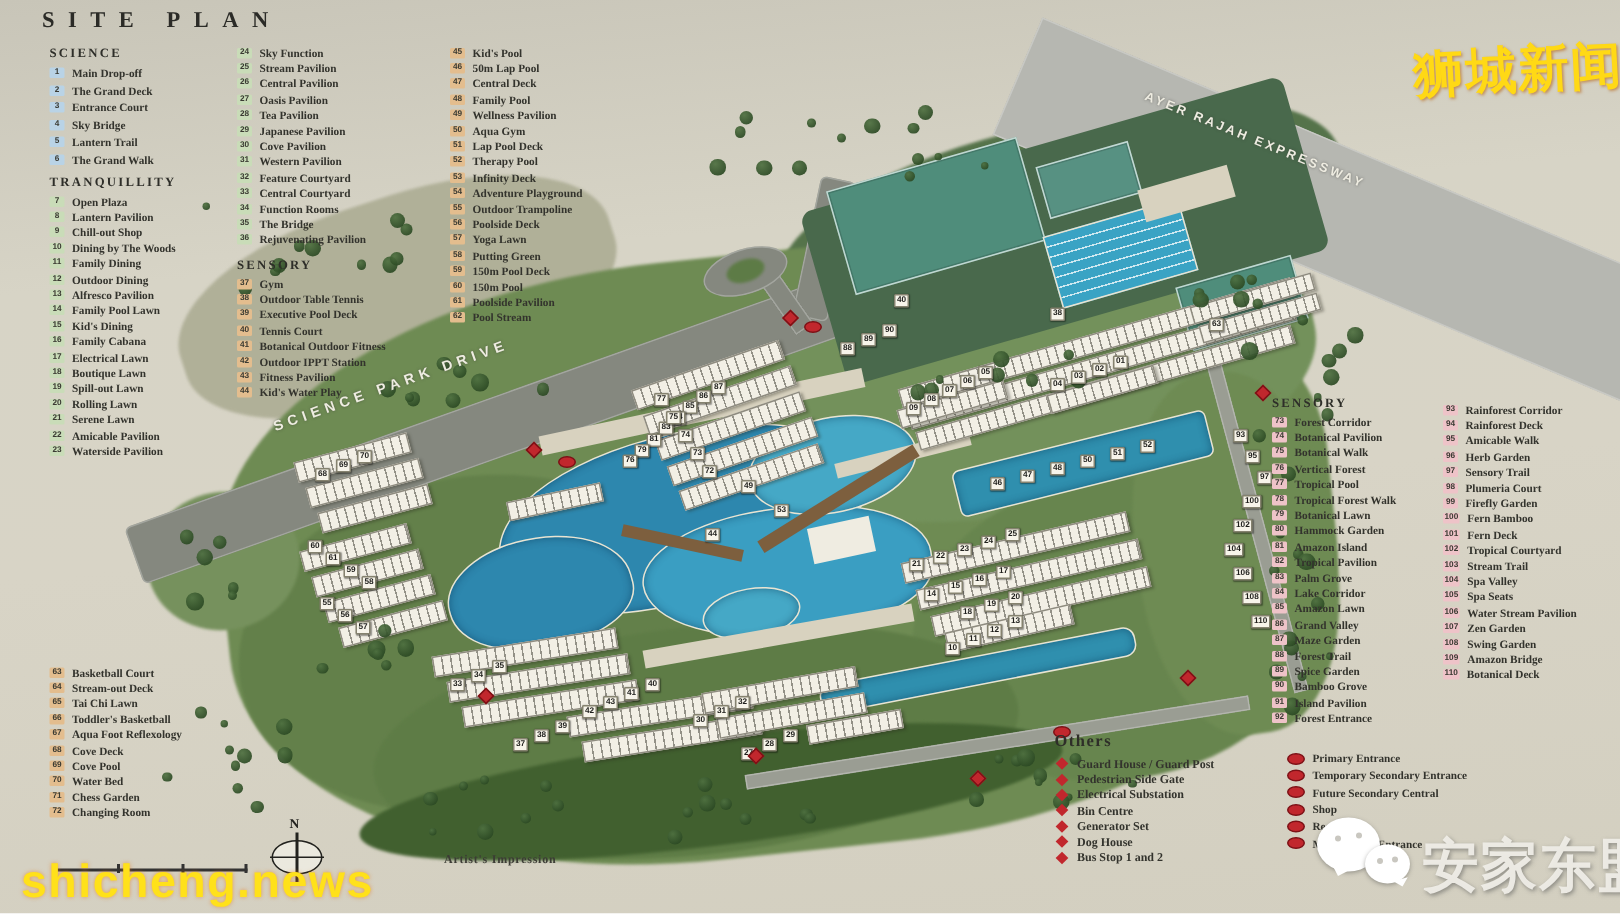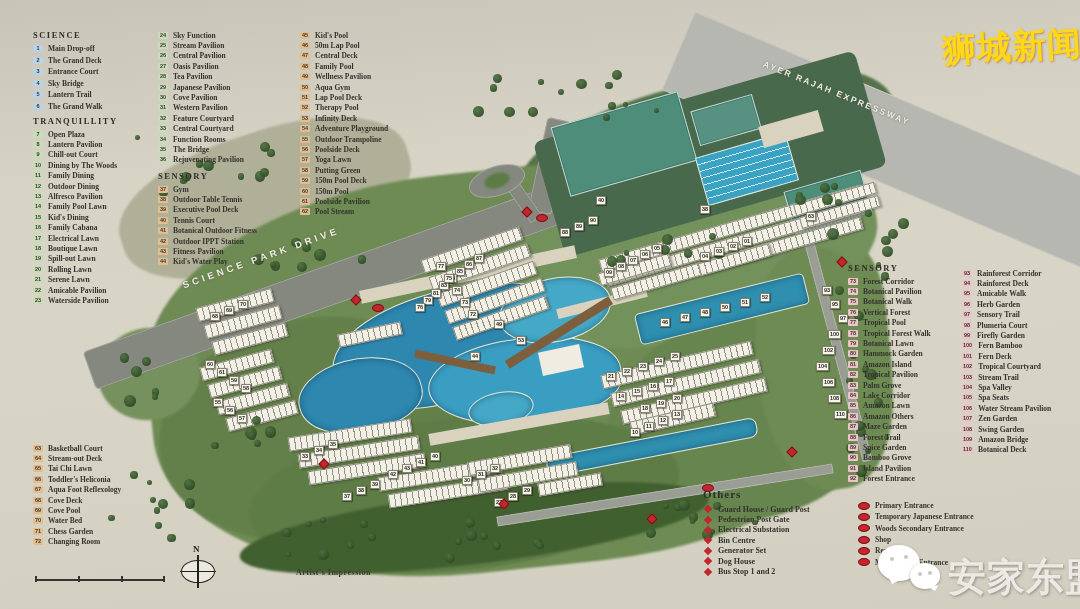--- a/index.html
+++ b/index.html
@@ -351,20 +351,21 @@
       <div class="poi-diamond" style="left: 838px; top: 258px;"></div>
       <div class="poi-diamond" style="left: 648px; top: 515px;"></div>
       <div class="poi-diamond" style="left: 500px; top: 500px;"></div>
       <div class="poi-diamond" style="left: 788px; top: 448px;"></div>
       <div class="poi-diamond" style="left: 320px; top: 460px;"></div>
       <div class="poi-oval" style="left: 536px; top: 214px;"></div>
       <div class="poi-oval" style="left: 372px; top: 304px;"></div>
       <div class="poi-oval" style="left: 702px; top: 484px;"></div>
     </div>
 
+  <div class="site-title">SITE PLAN</div>
 
   <div class="headline">
   </div>
 
   <div class="legend" id="sec-arrival" style="left:33px;top:30px;">
       <div class="sec-title">SCIENCE</div>
       <div class="lrow">
         <span class="chip" style="background-color: rgb(185, 211, 230);">1</span>
         <span>Main Drop-off</span>
       </div>
@@ -394,21 +395,21 @@
       <div class="lrow">
         <span class="chip" style="background-color: rgb(201, 220, 184);">7</span>
         <span>Open Plaza</span>
       </div>
       <div class="lrow">
         <span class="chip" style="background-color: rgb(201, 220, 184);">8</span>
         <span>Lantern Pavilion</span>
       </div>
       <div class="lrow">
         <span class="chip" style="background-color: rgb(201, 220, 184);">9</span>
-        <span>Chill-out Court</span>
+        <span>Chill-out Shop</span>
       </div>
       <div class="lrow">
         <span class="chip" style="background-color: rgb(201, 220, 184);">10</span>
         <span>Dining by The Woods</span>
       </div>
       <div class="lrow">
         <span class="chip" style="background-color: rgb(201, 220, 184);">11</span>
         <span>Family Dining</span>
       </div>
       <div class="lrow">
@@ -631,21 +632,21 @@
       <div class="lrow">
         <span class="chip" style="background-color: rgb(227, 189, 142);">64</span>
         <span>Stream-out Deck</span>
       </div>
       <div class="lrow">
         <span class="chip" style="background-color: rgb(227, 189, 142);">65</span>
         <span>Tai Chi Lawn</span>
       </div>
       <div class="lrow">
         <span class="chip" style="background-color: rgb(227, 189, 142);">66</span>
-        <span>Toddler's Heliconia</span>
+        <span>Toddler's Basketball</span>
       </div>
       <div class="lrow">
         <span class="chip" style="background-color: rgb(227, 189, 142);">67</span>
         <span>Aqua Foot Reflexology</span>
       </div>
       <div class="lrow">
         <span class="chip" style="background-color: rgb(227, 189, 142);">68</span>
         <span>Cove Deck</span>
       </div>
       <div class="lrow">
@@ -714,21 +715,21 @@
       <div class="lrow">
         <span class="chip" style="background-color: rgb(238, 195, 200);">84</span>
         <span>Lake Corridor</span>
       </div>
       <div class="lrow">
         <span class="chip" style="background-color: rgb(238, 195, 200);">85</span>
         <span>Amazon Lawn</span>
       </div>
       <div class="lrow">
         <span class="chip" style="background-color: rgb(238, 195, 200);">86</span>
-        <span>Amazon Others</span>
+        <span>Grand Valley</span>
       </div>
       <div class="lrow">
         <span class="chip" style="background-color: rgb(238, 195, 200);">87</span>
         <span>Maze Garden</span>
       </div>
       <div class="lrow">
         <span class="chip" style="background-color: rgb(238, 195, 200);">88</span>
         <span>Forest Trail</span>
       </div>
       <div class="lrow">
@@ -823,21 +824,21 @@
       </div>
     </div>
   <div class="legend" id="sec-others" style="left:703px;top:488px;">
       <div class="sec-title">Others</div>
       <div class="lrow">
         <span class="mk-diamond"></span>
         <span>Guard House / Guard Post</span>
       </div>
       <div class="lrow">
         <span class="mk-diamond"></span>
-        <span>Pedestrian Post Gate</span>
+        <span>Pedestrian Side Gate</span>
       </div>
       <div class="lrow">
         <span class="mk-diamond"></span>
         <span>Electrical Substation</span>
       </div>
       <div class="lrow">
         <span class="mk-diamond"></span>
         <span>Bin Centre</span>
       </div>
       <div class="lrow">
@@ -853,25 +854,25 @@
         <span>Bus Stop 1 and 2</span>
       </div>
     </div>
   <div class="legend" id="sec-entrances" style="left:858px;top:500px;">
       <div class="lrow">
         <span class="mk-oval"></span>
         <span>Primary Entrance</span>
       </div>
       <div class="lrow">
         <span class="mk-oval"></span>
-        <span>Temporary Japanese Entrance</span>
+        <span>Temporary Secondary Entrance</span>
       </div>
       <div class="lrow">
         <span class="mk-oval"></span>
-        <span>Woods Secondary Entrance</span>
+        <span>Future Secondary Central</span>
       </div>
       <div class="lrow">
         <span class="mk-oval"></span>
         <span>Shop</span>
       </div>
       <div class="lrow">
         <span class="mk-oval"></span>
         <span>Restaurant</span>
       </div>
       <div class="lrow">
@@ -892,20 +893,21 @@
     <div class="n">N</div>
     <div class="ring">
         <div class="vert"></div>
         <div class="horz"></div>
       </div>
   </div>
 
   <div class="caption">Artist's Impression</div>
 
   <div class="wm-topright">狮城新闻</div>
+  <div class="wm-botleft">shicheng.news</div>
   <div class="wechat">
     <div class="b1">
         <span class="e" style="left:12px;top:12px;"></span>
         <span class="e" style="left:26px;top:10px;"></span>
       </div>
     <div class="t1"></div>
     <div class="b2">
         <span class="e" style="left:8px;top:9px;"></span>
         <span class="e" style="left:18px;top:8px;"></span>
       </div>

